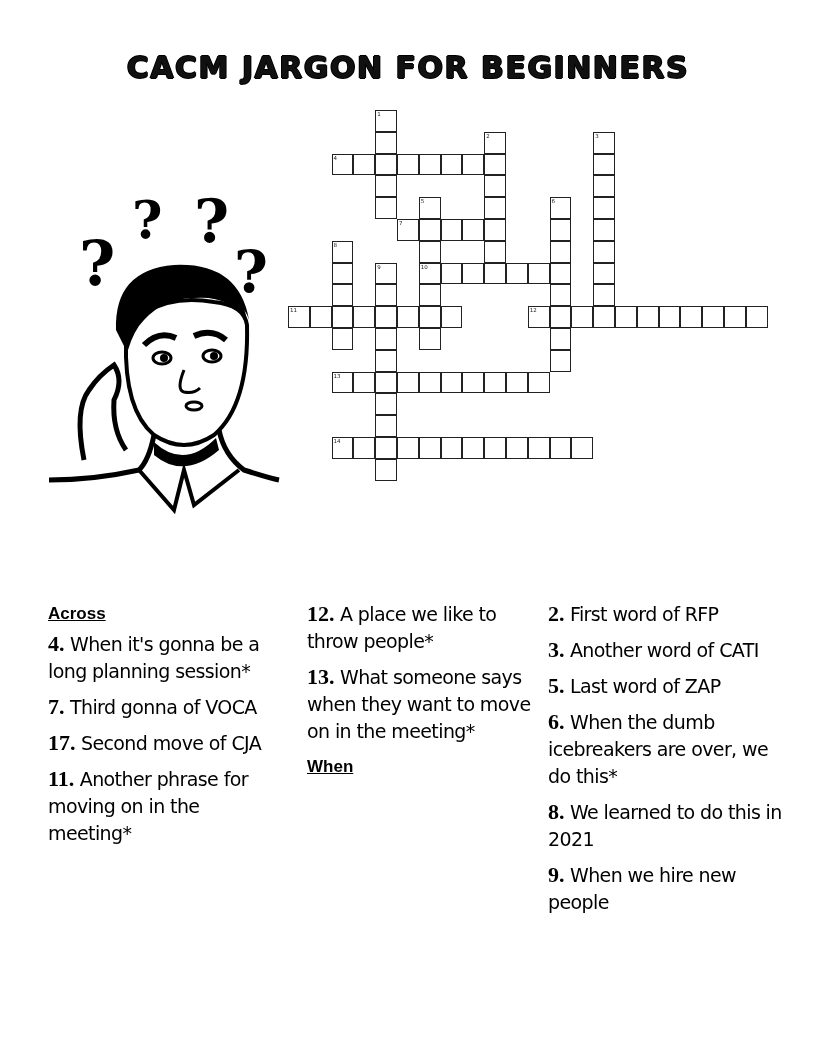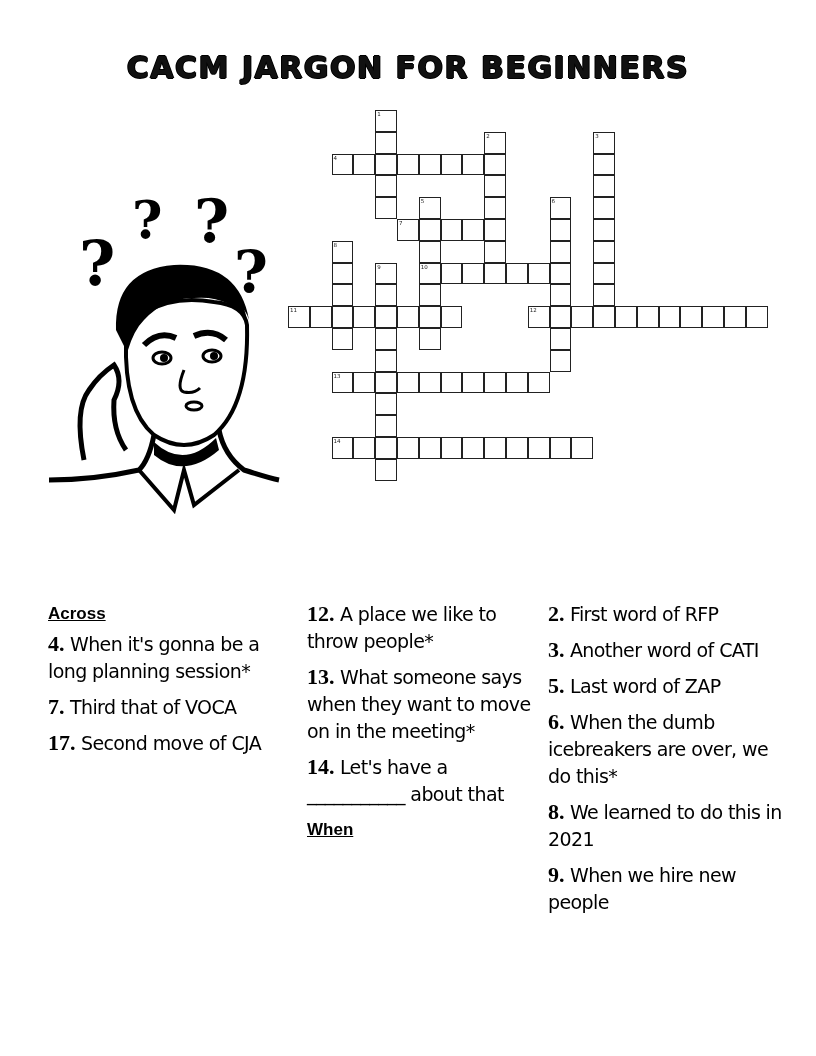--- a/index.html
+++ b/index.html
@@ -193,27 +193,27 @@
     <div class="cell" style="left: 218px; top: 327px;"></div>
     <div class="cell" style="left: 239.8px; top: 327px;"></div>
     <div class="cell" style="left: 261.6px; top: 327px;"></div>
     <div class="cell" style="left: 283.4px; top: 327px;"></div>
   </div>
 
 <div class="clues">
   <div class="col col1">
     <div class="heading">Across</div>
     <div class="clue"><span class="n">4.</span> <span>When it's gonna be a long planning session*</span></div>
-    <div class="clue"><span class="n">7.</span> <span>Third that of VOCA</span></div>
+    <div class="clue"><span class="n">7.</span> <span>Third gonna of VOCA</span></div>
     <div class="clue"><span class="n">17.</span> <span>Second move of CJA</span></div>
+    <div class="clue"><span class="n">11.</span> <span>Another phrase for moving on in the meeting*</span></div>
   </div>
   <div class="col col2">
     <div class="clue"><span class="n">12.</span> <span>A place we like to throw people*</span></div>
     <div class="clue"><span class="n">13.</span> <span>What someone says when they want to move on in the meeting*</span></div>
-    <div class="clue"><span class="n">14.</span> <span>Let's have a ___________ about that</span></div>
     <div class="heading">When</div>
   </div>
   <div class="col col3">
     <div class="clue"><span class="n">2.</span> <span>First word of RFP</span></div>
     <div class="clue"><span class="n">3.</span> <span>Another word of CATI</span></div>
     <div class="clue"><span class="n">5.</span> <span>Last word of ZAP</span></div>
     <div class="clue"><span class="n">6.</span> <span>When the dumb icebreakers are over, we do this*</span></div>
     <div class="clue"><span class="n">8.</span> <span>We learned to do this in 2021</span></div>
     <div class="clue"><span class="n">9.</span> <span>When we hire new people</span></div>
   </div>

